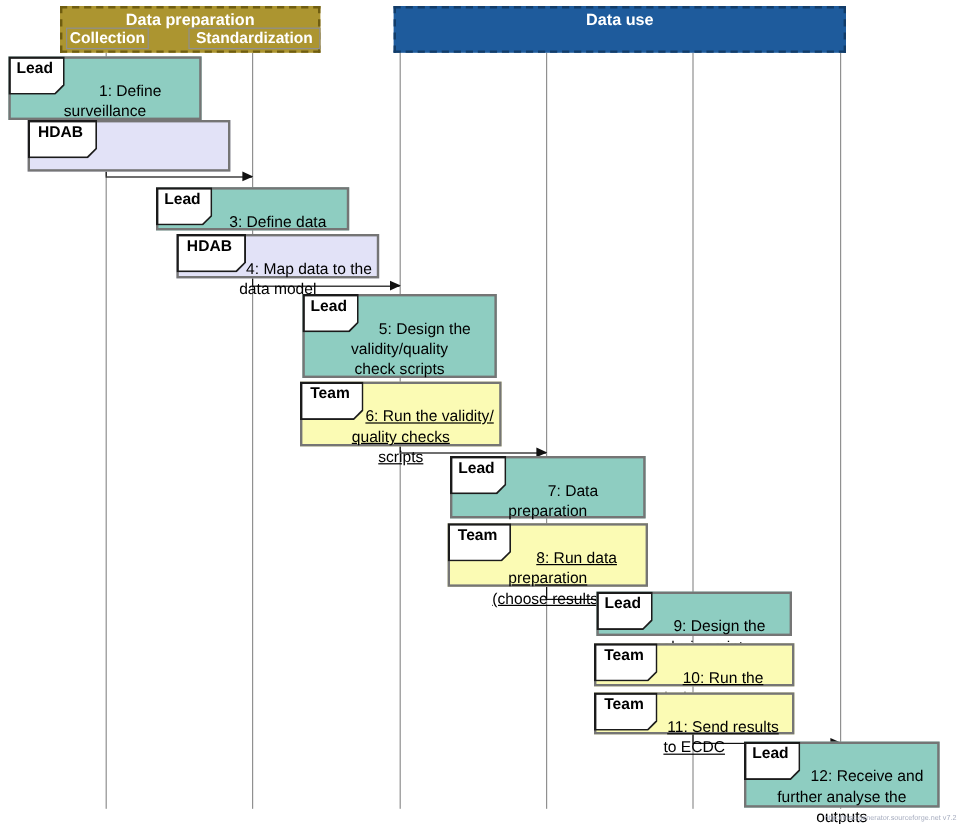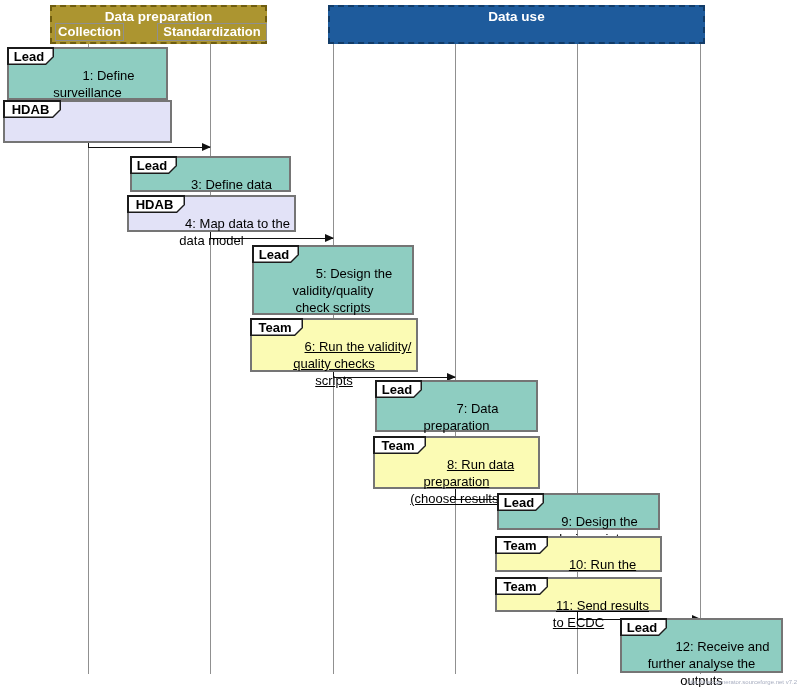--- a/index.html
+++ b/index.html
@@ -22,28 +22,28 @@
   .arrow { position:absolute; z-index:2; }
   .arrow .shaft { position:absolute; left:0; top:0; height:1px; background:var(--arrow); width:100%; }
   .arrow .head { position:absolute; right:-1px; top:-4px; width:0; height:0;
                  border-left:9px solid var(--arrow); border-top:4px solid transparent; border-bottom:4px solid transparent; }
   .stub { position:absolute; width:1px; background:var(--arrow); z-index:2; }
 
   
   .task { position:absolute; border:2px solid var(--box_border); box-sizing:border-box; z-index:3; }
   .task.teal     { background:var(--teal); }
   .task.yellow   { background:var(--yellow); }
-  .task.lavender { background:var(--lavender); }
+  .task.lavender { background:var(--lavender);margin-left:20px; }
   .task-text { font-size:13px; line-height:17px; padding-top:18px; text-align:center; white-space:pre-line; color:#000; }
   .t-lead .task-text { text-indent:42px; }
   .t-hdab .task-text { text-indent:52px; }
   .t-team .task-text { text-indent:48px;text-decoration:underline; }
 
   
-  .tag { position:absolute; top:-2px; left:-2px; height:18px; z-index:4; }
+  .tag { position:absolute; top:-2px; left:-2px; height:32px; z-index:4; }
   .tag-lead { width:47px; } .tag-hdab { width:58px; } .tag-team { width:53px; }
   .tag-bg { position:absolute; left:0; top:0; right:0; bottom:0; background:#1b1b1b;
             clip-path:polygon(0 0,100% 0,100% calc(100% - 8px),calc(100% - 8px) 100%,0 100%); }
   .tag-fg { position:absolute; left:1.5px; top:1.5px; right:1.5px; bottom:1.5px; background:#ffffff;
             clip-path:polygon(0 0,100% 0,100% calc(100% - 7px),calc(100% - 7px) 100%,0 100%); }
   .tag-text { position:relative; display:block; text-align:center; font-weight:bold; font-size:13px;
               line-height:20px; color:#000; padding-right:3px; }
 
   .watermark { position:absolute; right:3px; bottom:2px; font-size:6px; color:#a8aec0; z-index:5; letter-spacing:0; }
 </style>

